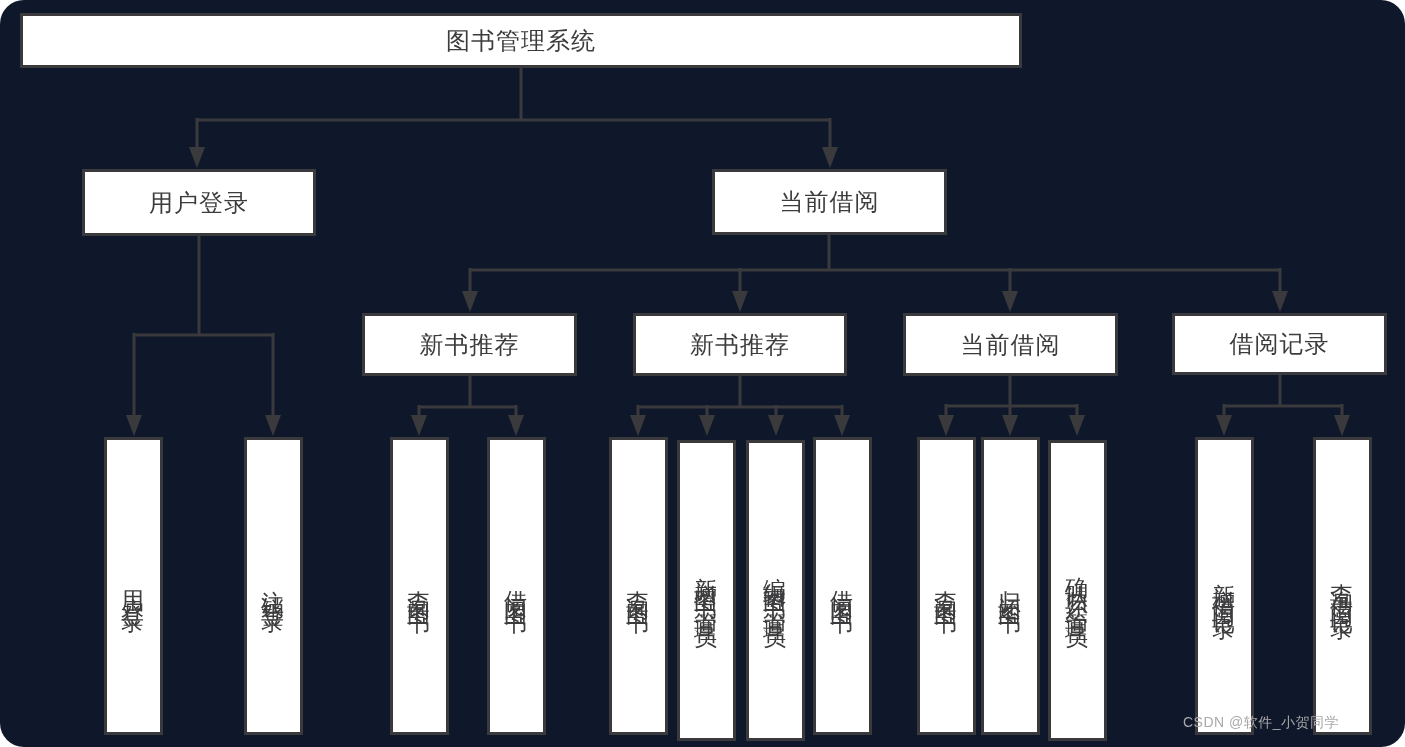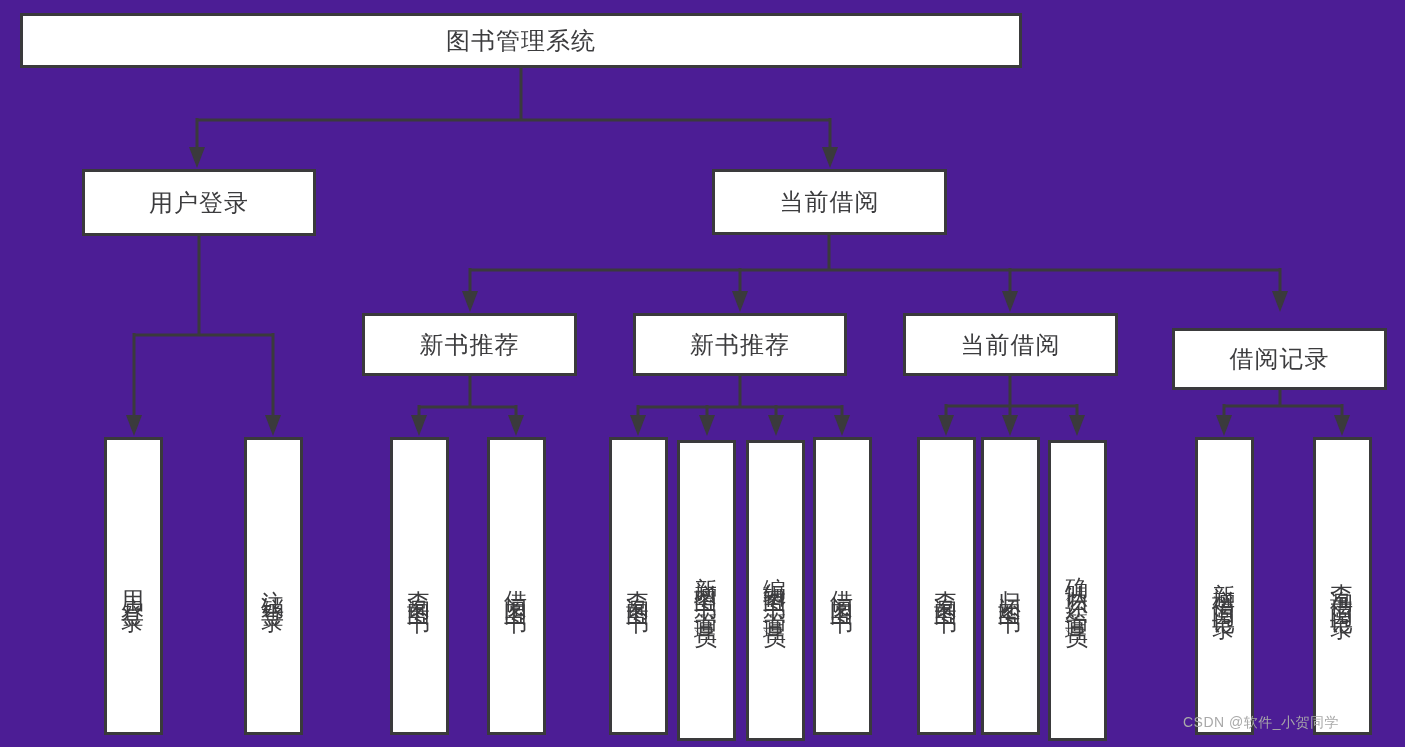--- a/index.html
+++ b/index.html
@@ -1,21 +1,22 @@
 <!DOCTYPE html>
 <html><head>
 <meta charset="utf-8">
 <style>
   html,body { margin:0; padding:0; background:#ffffff; }
   .stage {
     position:relative;
     width:1405px; height:747px;
-    background:#4c1d95;
+    background:#0f172a;
     font-family:"Liberation Sans", sans-serif;
     overflow:hidden;
+    border-radius:24px;
   }
   .connector-svg { position:absolute; left:0; top:0; width:1405px; height:747px; }
   .node {
     position:absolute;
     box-sizing:border-box;
     border:3px solid #3a3a3c;
     background:#ffffff;
     display:flex;
     align-items:center;
     justify-content:center;
@@ -90,21 +91,21 @@
 
   <div class="node hnode" style="left:362px; top:313px; width:215px; height:63px;">
     <span>新书推荐</span>
   </div>
   <div class="node hnode" style="left:633px; top:313px; width:214px; height:63px;">
     <span>新书推荐</span>
   </div>
   <div class="node hnode" style="left:903px; top:313px; width:215px; height:63px;">
     <span>当前借阅</span>
   </div>
-  <div class="node hnode" style="left:1172px; top:328px; width:215px; height:62px;">
+  <div class="node hnode" style="left:1172px; top:313px; width:215px; height:62px;">
     <span>借阅记录</span>
   </div>
 
   <div class="node leaf" style="left:104px;">
     <span class="vtext">用户登录</span>
   </div>
   <div class="node leaf" style="left:244px;">
     <span class="vtext">注销登录</span>
   </div>
 

